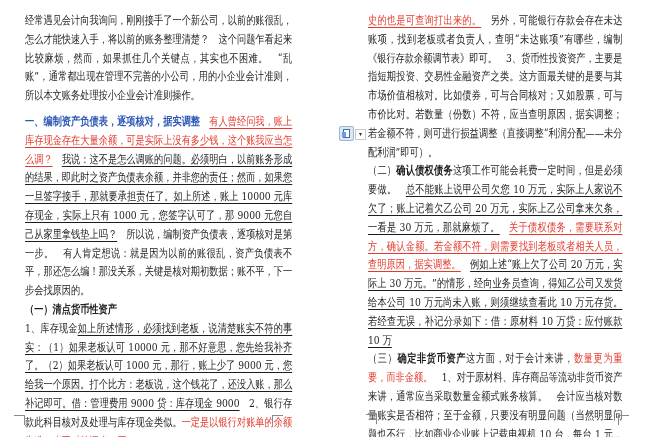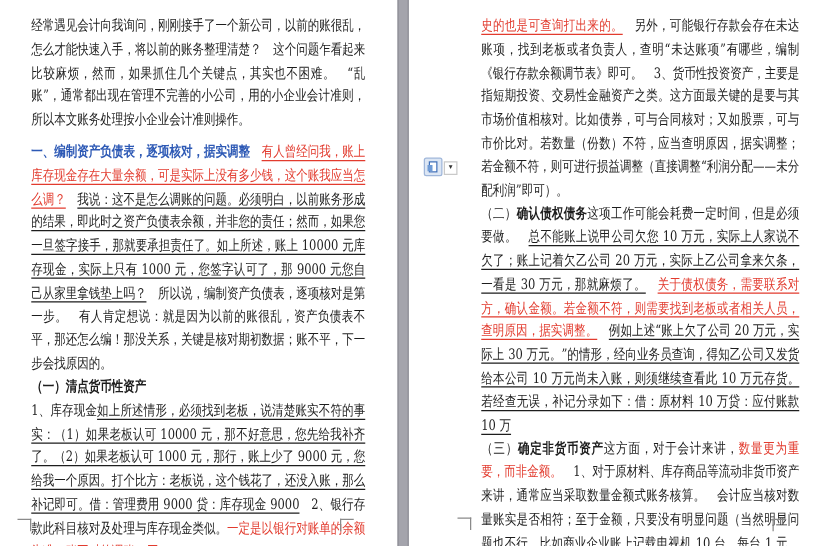--- a/index.html
+++ b/index.html
@@ -41,21 +41,21 @@
     <div class="textblock" style="left:25px;width:334px;">
         <p><span class="run ">经常遇见会计向我询问，刚刚接手了一个新公司，以前的账很乱，怎么才能快速入手，将以前的账务整理清楚？　这个问题乍看起来比较麻烦，然而，如果抓住几个关键点，其实也不困难。　“乱账”，通常都出现在管理不完善的小公司，用的小企业会计准则，所以本文账务处理按小企业会计准则操作。</span></p>
         <p class="gap-before"><span class="run blue">一、编制资产负债表，逐项核对，据实调整</span><span class="run ">　</span><span class="run red u">有人曾经问我，账上库存现金存在大量余额，可是实际上没有多少钱，这个账我应当怎么调？</span><span class="run ">　</span><span class="run u">我说：这不是怎么调账的问题。必须明白，以前账务形成的结果，即此时之资产负债表余额，并非您的责任；然而，如果您一旦签字接手，那就要承担责任了。如上所述，账上 10000 元库存现金，实际上只有 1000 元，您签字认可了，那 9000 元您自己从家里拿钱垫上吗？</span><span class="run ">　所以说，编制资产负债表，逐项核对是第一步。　有人肯定想说：就是因为以前的账很乱，资产负债表不平，那还怎么编！那没关系，关键是核对期初数据；账不平，下一步会找原因的。</span></p>
         <p><span class="run bold">（一）清点货币性资产</span></p>
         <p><span class="run ">1、库存现金</span><span class="run u">如上所述情形，必须找到老板，说清楚账实不符的事实：（1）如果老板认可 10000 元，那不好意思，您先给我补齐了。（2）如果老板认可 1000 元，那行，账上少了 9000 元，您给我一个原因。打个比方：老板说，这个钱花了，还没入账，那么补记即可。借：管理费用 9000 贷：库存现金 9000</span><span class="run ">　2、银行存款此科目核对及处理与库存现金类似。</span><span class="run red">一定是以银行对账单的余额为准，账不对的调账，历</span></p>
       </div>
   </div>
 
   <div class="page-gap"></div>
 
-  <div class="page" style="left:335px;width:270px;">
+  <div class="page" style="left:318px;width:270px;">
     <div class="textblock" style="left:50px;width:318px;">
         <p><span class="run red u">史的也是可查询打出来的。</span><span class="run ">　另外，可能银行存款会存在未达账项，找到老板或者负责人，查明“未达账项”有哪些，编制《银行存款余额调节表》即可。　3、货币性投资资产，主要是指短期投资、交易性金融资产之类。这方面最关键的是要与其市场价值相核对。比如债券，可与合同核对；又如股票，可与市价比对。若数量（份数）不符，应当查明原因，据实调整；若金额不符，则可进行损益调整（直接调整“利润分配——未分配利润”即可）。</span></p>
         <p><span class="run ">（二）</span><span class="run bold">确认债权债务</span><span class="run ">这项工作可能会耗费一定时间，但是必须要做。</span><span class="run ">　</span><span class="run u">总不能账上说甲公司欠您 10 万元，实际上人家说不欠了；账上记着欠乙公司 20 万元，实际上乙公司拿来欠条，一看是 30 万元，那就麻烦了。</span><span class="run ">　</span><span class="run red u">关于债权债务，需要联系对方，确认金额。若金额不符，则需要找到老板或者相关人员，查明原因，据实调整。</span><span class="run ">　</span><span class="run u">例如上述“账上欠了公司 20 万元，实际上 30 万元。”的情形，经向业务员查询，得知乙公司又发货给本公司 10 万元尚未入账，则须继续查看此 10 万元存货。若经查无误，补记分录如下：借：原材料 10 万贷：应付账款 10 万</span></p>
         <p><span class="run ">（三）</span><span class="run bold">确定非货币资产</span><span class="run ">这方面，对于会计来讲，</span><span class="run red">数量更为重要，而非金额。</span><span class="run ">　1、对于原材料、库存商品等流动非货币资产来讲，通常应当采取数量金额式账务核算。　会计应当核对数量账实是否相符；至于金额，只要没有明显问题（当然明显问题也不行，</span><span class="run u">比如商业企业账上记载电视机 10 台，每台 1 元，那也得和老板交涉清楚</span></p>
       </div>
   </div>
 
   <div class="paste-btn">
     <div class="paste-glyph"></div>
   </div>

